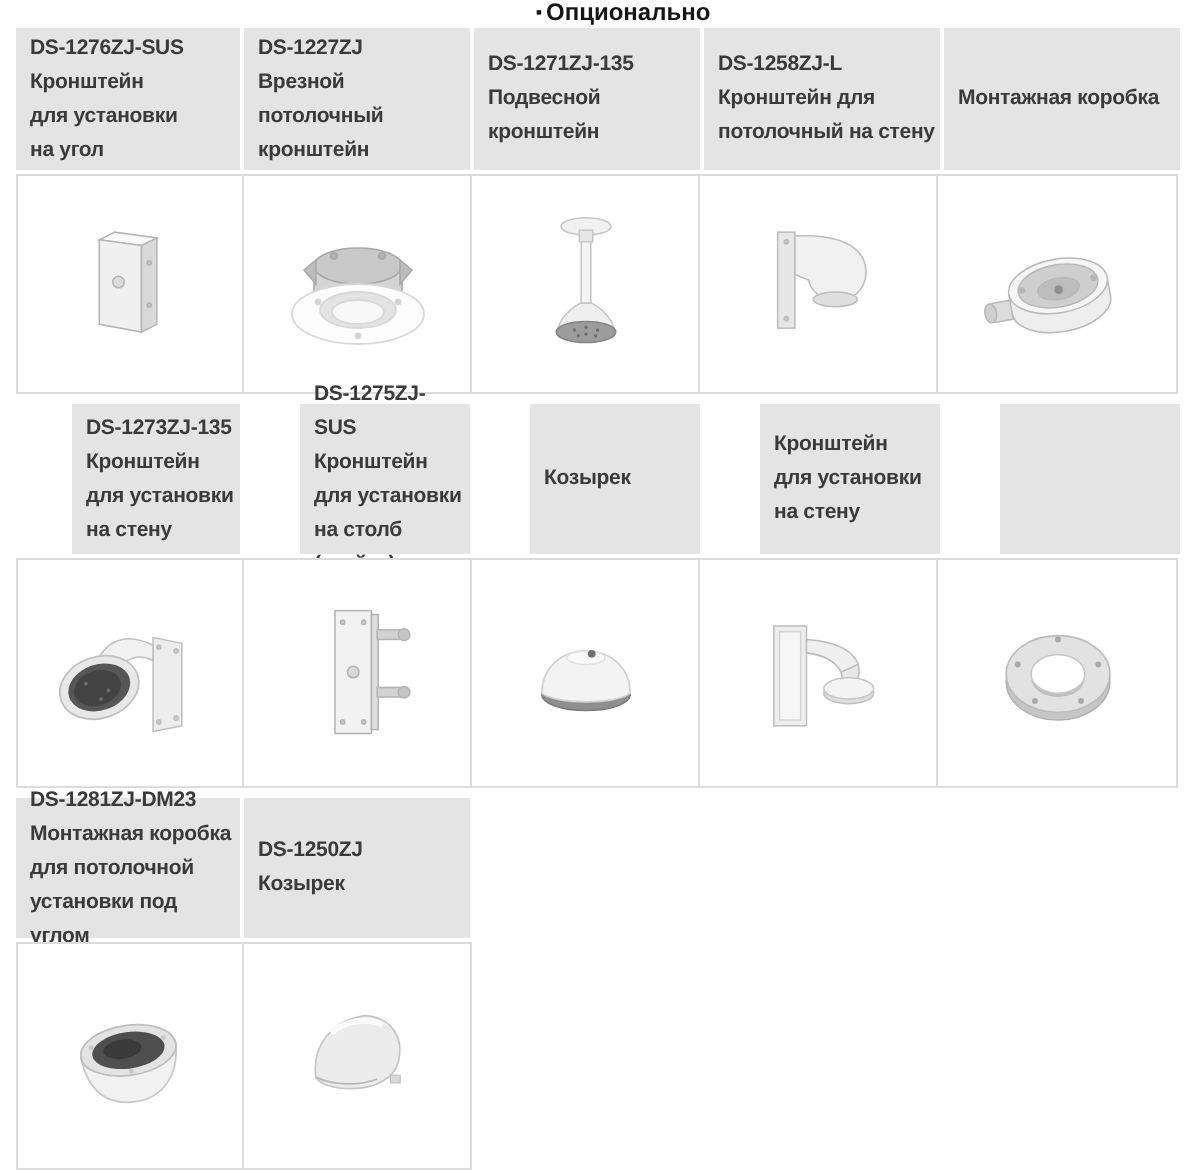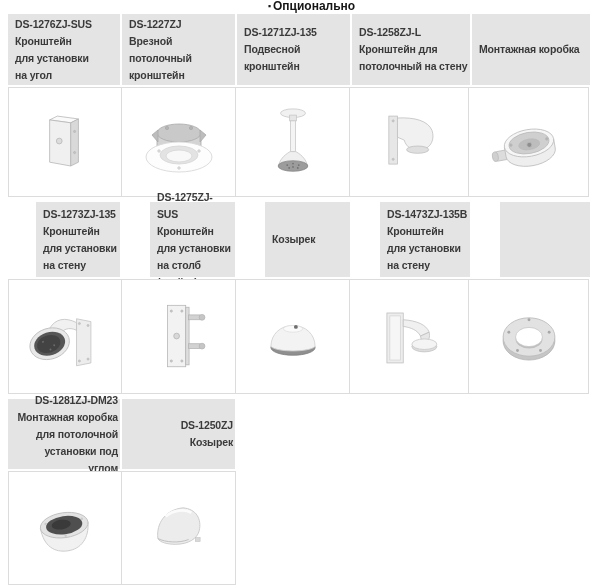--- a/index.html
+++ b/index.html
@@ -13,21 +13,21 @@
   .table { margin-left:8px; width:584px; }
   .group { margin-bottom:5px; }
 
   .hdr-row { display:grid; grid-template-columns:114px 115px 115px 120px 120px; }
   .hdr-cell { background:#e4e4e4; border-right:2px solid #ffffff; box-sizing:border-box;
               display:flex; flex-direction:column; justify-content:center;
               padding:2px 2px 2px 7px; font-weight:bold; font-size:10.5px;
               line-height:17px; letter-spacing:-0.15px; }
   .g1 .hdr-cell { height:71px; }
   .g2 .hdr-cell { height:75px;margin-left:28px; }
-  .g3 .hdr-cell { height:70px;text-align:right; }
+  .g3 .hdr-cell { height:70px; }
   .pname { white-space:pre-line; }
 
   .img-row { display:flex; margin-top:2px; }
   .img-cell { box-sizing:border-box; background:#ffffff; border:1px solid #dcdcdc;
               display:flex; align-items:center; justify-content:center; }
   .img-cell + .img-cell { margin-left:-1px; }
   .w1{width:114px}.w2{width:115px}.w3{width:115px}.w4{width:120px}.w5{width:121px}
   .g1 .img-cell { height:110px; }
   .g2 .img-cell { height:115px; }
   .g3 .img-cell { height:114px; }
@@ -164,21 +164,20 @@
         <div class="hdr-cell">
           <div>DS-1275ZJ-SUS</div>
           <div class="pname">Кронштейн
 для установки
 на столб (стойку)</div>
         </div>
         <div class="hdr-cell">
           <div class="pname">Козырек</div>
         </div>
         <div class="hdr-cell">
-          <div>DS-1473ZJ-135B</div>
           <div class="pname">Кронштейн
 для установки
 на стену</div>
         </div>
         <div class="hdr-cell">
         </div>
       </div>
       <div class="img-row">
         <div class="img-cell w1">
           <svg width="96" height="92" viewBox="0 0 100 90">

